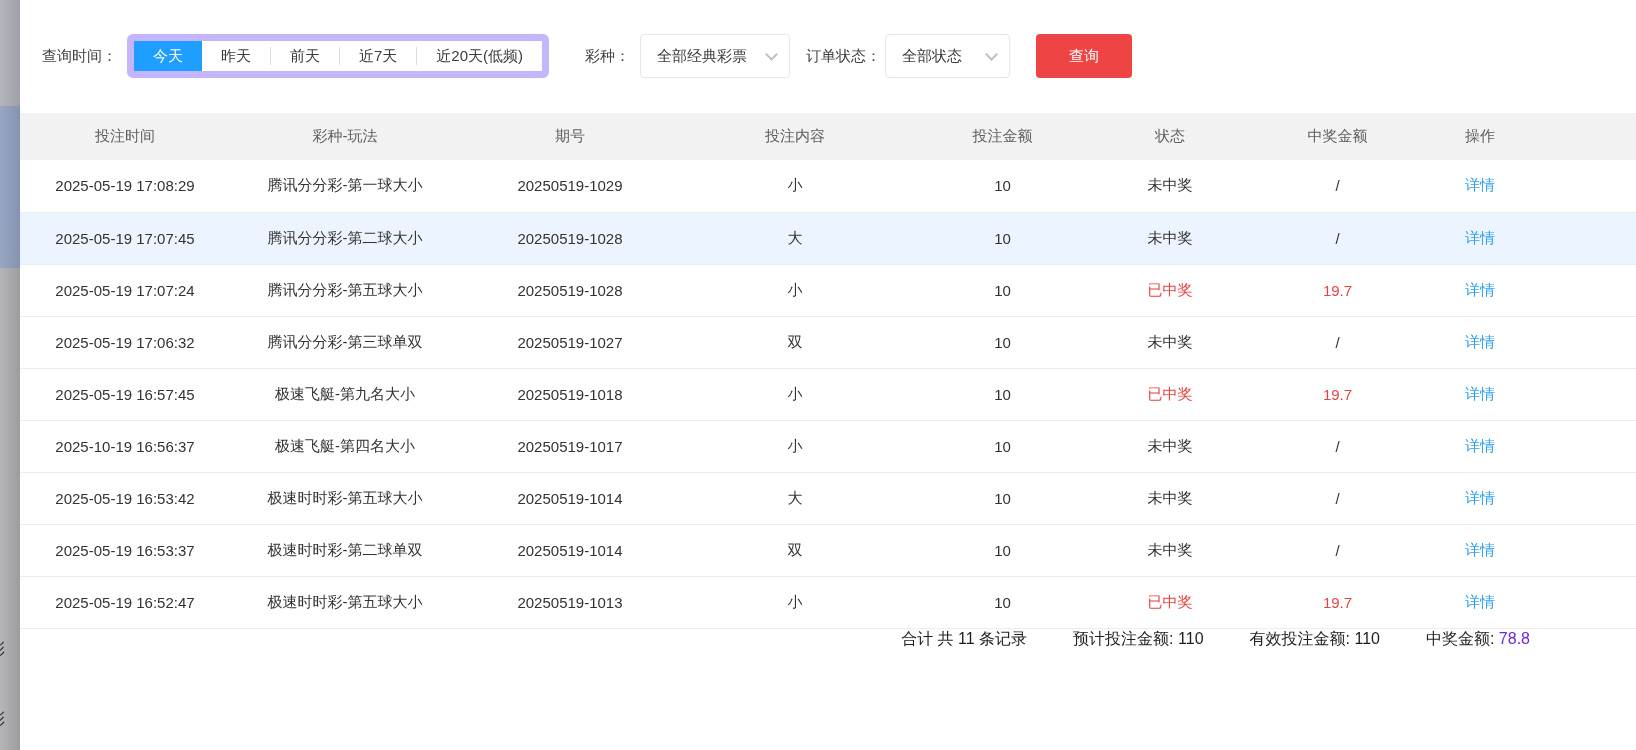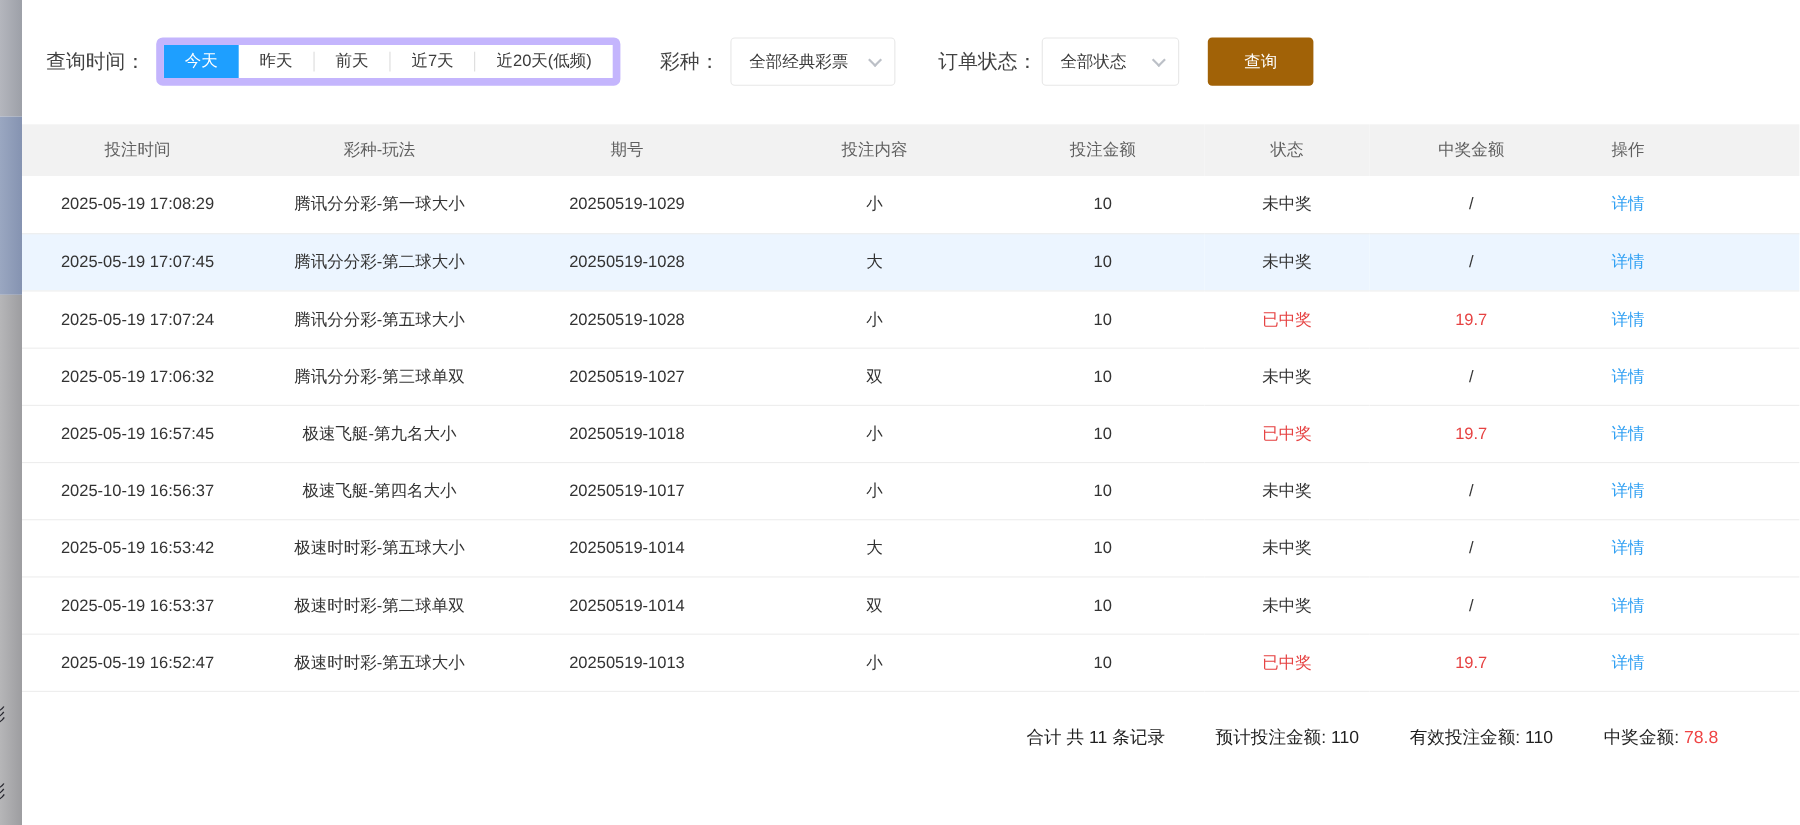--- a/index.html
+++ b/index.html
@@ -14,47 +14,47 @@
   .strip-seg1 { height:106px; background:linear-gradient(to right,#b4b6bd,#9da0a8); }
   .strip-seg2 { height:162px; background:linear-gradient(to right,#9aa7c1,#8克593b1); background:linear-gradient(to right,#9aa7c1,#8593b1); }
   .strip-seg3 { height:482px; background:linear-gradient(to right,#b6b6b8,#9d9da0); }
   .strip-frag { position:absolute; left:0; width:20px; height:22px; overflow:hidden; color:#26262e; font-size:17px; line-height:22px; }
   .strip-frag span { display:block; margin-left:-12px; }
 
   .main { position:absolute; left:20px; top:0; width:1616px; height:750px; background:#fff; }
 
   
   .filterbar { display:flex; align-items:center; height:44px; margin:34px 0 0 22px; }
-  .flabel { font-size:18px; color:#424242; white-space:nowrap; }
+  .flabel { font-size:15px; color:#424242; white-space:nowrap; }
   .btn-group { display:flex; align-items:center; height:44px; border:7px solid #c4b5fd; border-radius:6px; margin-left:10px; overflow:hidden; background:#fff; }
   .tbtn { height:44px; line-height:42px; padding:0 19px; font-size:15px; color:#3c3c3c; background:transparent; border:none; cursor:pointer; white-space:nowrap; font-family:inherit; }
   .tbtn.active { background:#1e9fff; color:#fff; border-radius:5px; }
   .vsep { width:1px; height:18px; background:#dcdcdc; flex:none; }
   .select-box { display:flex; align-items:center; justify-content:space-between; border:1px solid #e7e7e7; border-radius:4px; height:44px; padding:0 13px 0 16px; font-size:15px; color:#3c3c3c; cursor:pointer; background:#fff; }
   .select-box .val { white-space:nowrap; }
   .chev { width:9px; height:9px; border-right:2px solid #bcc0c7; border-bottom:2px solid #bcc0c7; transform:rotate(45deg); margin:-4px 0 0 12px; flex:none; }
   .lbl-lottery { margin-left:36px; }
   .sel-lottery { width:150px; margin-left:10px; }
-  .lbl-status { margin-left:39px;text-align:right; }
+  .lbl-status { margin-left:16px;text-align:right; }
   .sel-status { width:125px; margin-left:4px; }
-  .search-btn { width:96px; height:44px; margin-left:26px; background:#a16207; color:#fff; font-size:15px; border:none; border-radius:4px; cursor:pointer; font-family:inherit; }
+  .search-btn { width:96px; height:44px; margin-left:26px; background:#ef4444; color:#fff; font-size:15px; border:none; border-radius:4px; cursor:pointer; font-family:inherit; }
 
   
   table { border-collapse:collapse; table-layout:fixed; width:1616px; margin-top:35px; }
   thead th { height:47px; background:#f2f2f2; font-weight:normal; font-size:15px; color:#5f5f5f; text-align:center; }
   tbody td { height:52px; border-bottom:1px solid #ededed; font-size:15px; color:#333; text-align:center; }
   tbody tr.hl { background:#ecf5ff; }
   td.red { color:#e64242; }
   .col-action { padding-right:106px; }
   a.detail { color:#2e9ff3; cursor:pointer; text-decoration:none; }
 
   
-  .tfooter { display:flex; align-items:flex-end; justify-content:flex-end; height:52px; padding-right:74px; font-size:16px; color:#1f1f1f; }
+  .tfooter { display:flex; align-items:flex-start; justify-content:flex-end; height:52px; padding-right:106px; font-size:16px; color:#1f1f1f; }
   .tfooter .grp { margin-left:46px; white-space:nowrap; }
-  .tfooter .redval { color:#ef4444; }
+  .tfooter .redval { color:#6d28d9; }
 </style>
 </head>
 <body>
 
 <div class="strip">
   <div class="strip-seg1"></div>
   <div class="strip-seg2"></div>
   <div class="strip-seg3"></div>
   <div class="strip-frag" style="top:639px">
       <span>彩</span>

